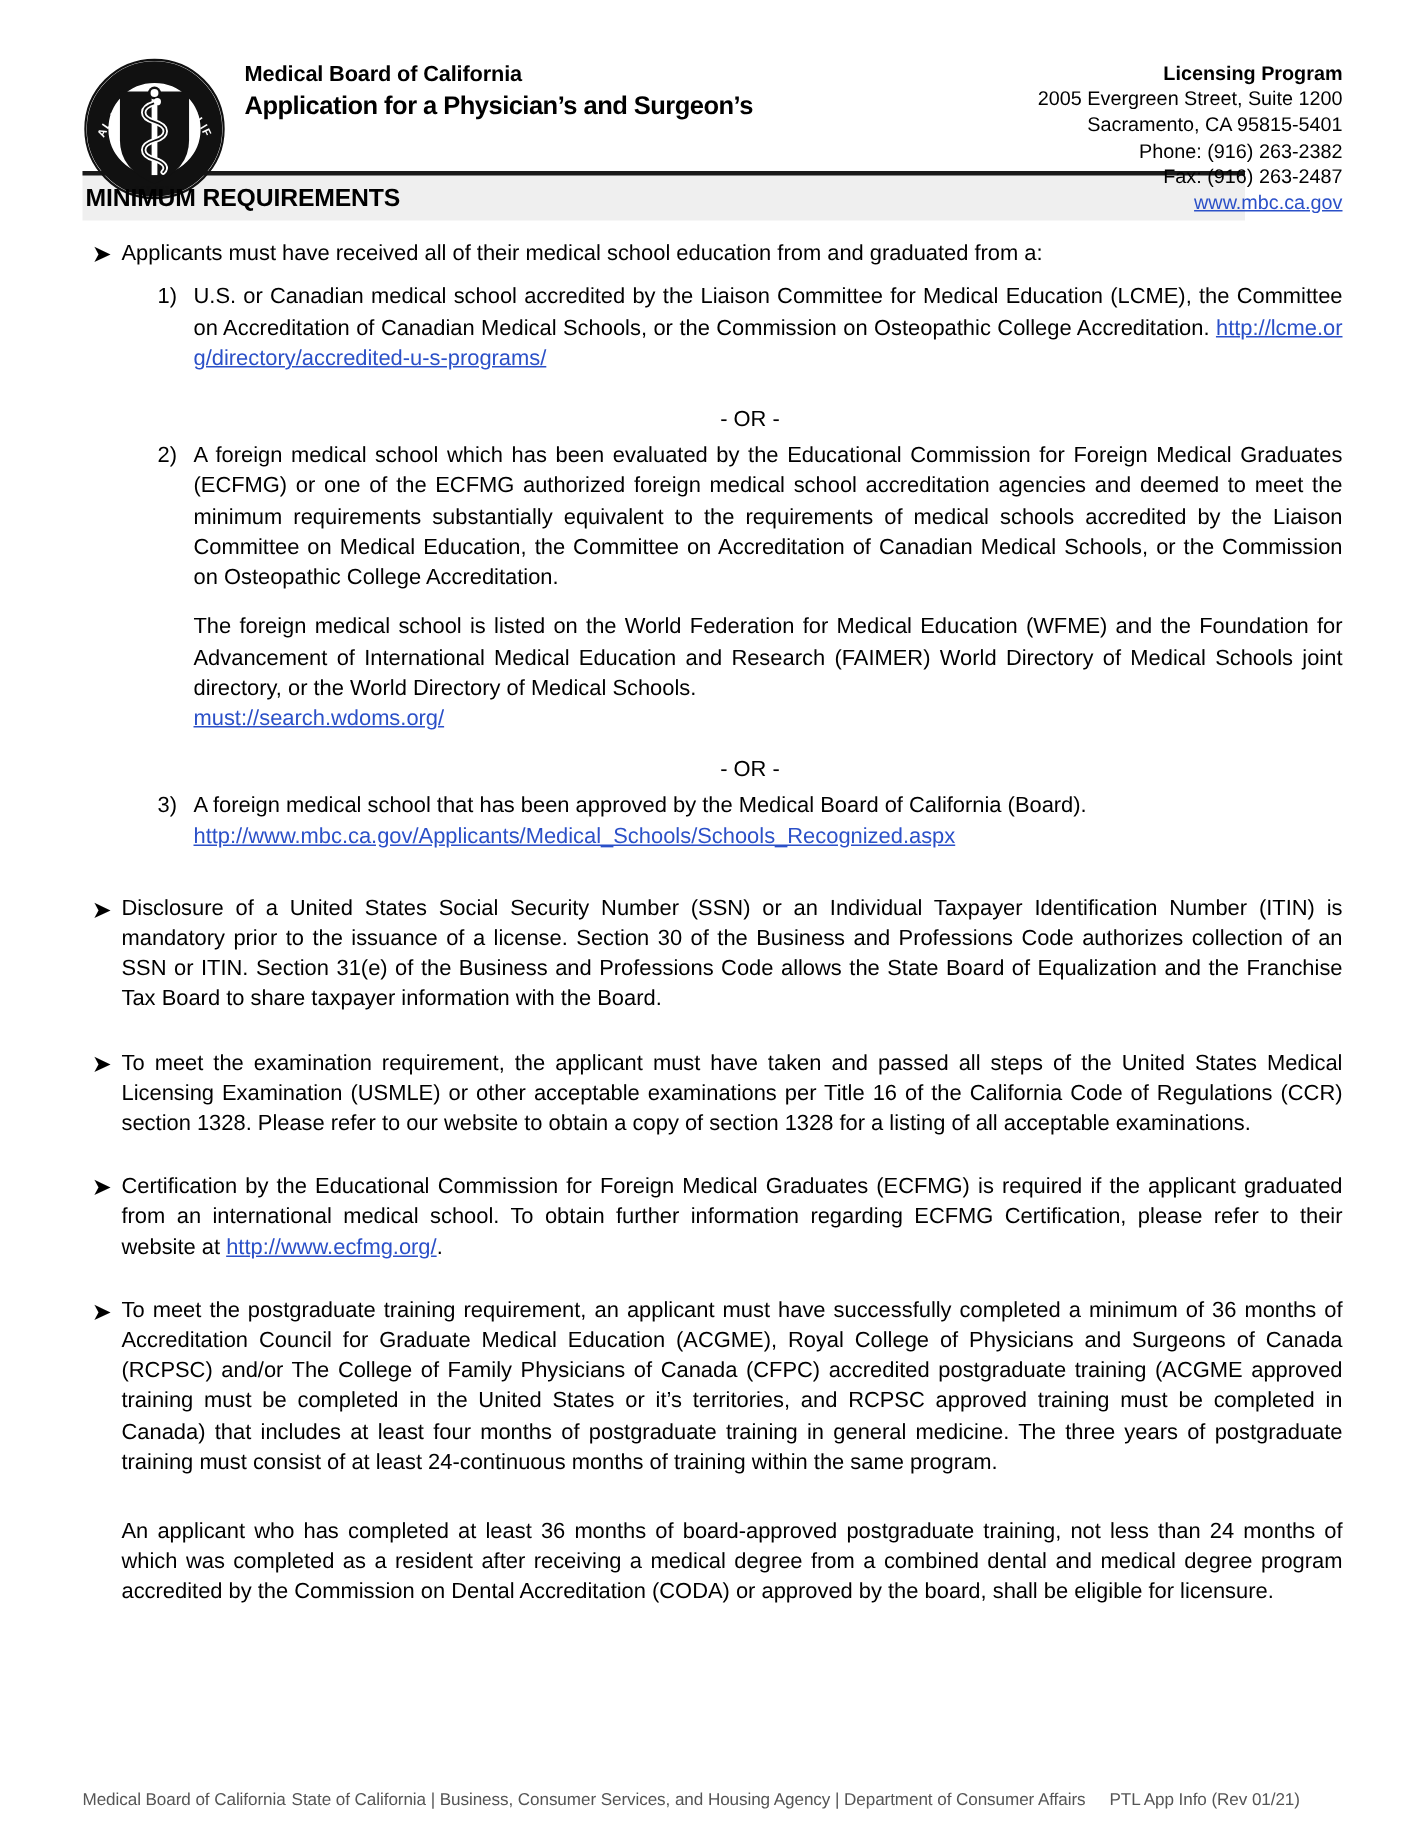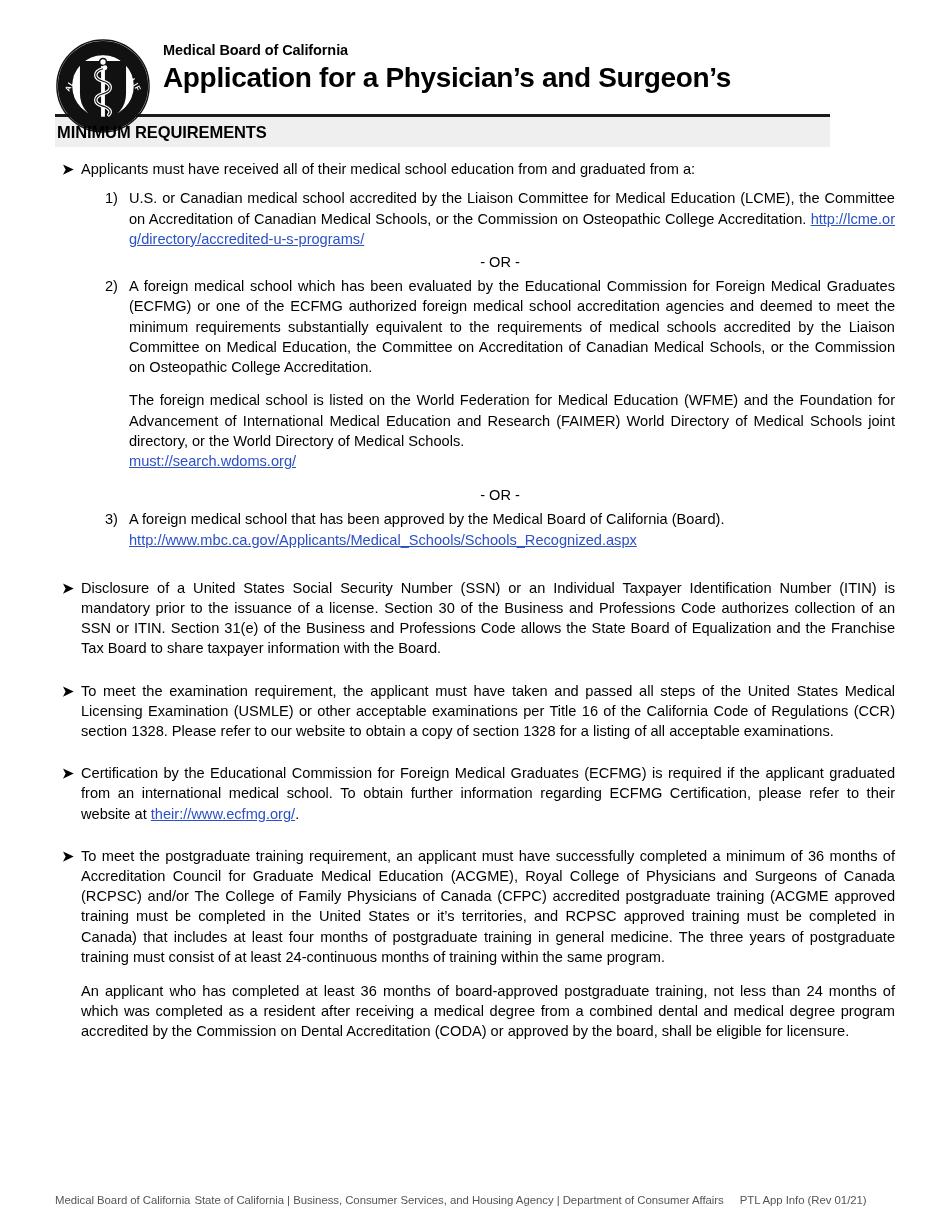--- a/index.html
+++ b/index.html
@@ -48,21 +48,21 @@
     padding-top: 3px;
   }
   .org-name {
     font-size: 14.5px;
     font-weight: bold;
     letter-spacing: -0.1px;
     line-height: 1.25;
     margin-bottom: 2px;
   }
   .doc-title {
-    font-size: 28px;
+    font-size: 17px;
     font-weight: bold;
     line-height: 1.22;
     letter-spacing: -0.35px;
   }
   .contact-block {
     flex: 0 0 auto;
     text-align: right;
     font-size: 13.2px;
     line-height: 1.305;
     padding-top: 2px;
@@ -138,35 +138,35 @@
   .numbody {
     flex: 1 1 auto;
     text-align: justify;
     text-justify: inter-word;
   }
   .numbody .lastline {
     text-align: left;
   }
   .or-sep {
     text-align: center;
-    margin: 3px 0 4px 0;
+    margin: 21px 0 4px 0;
     font-size: 14.6px;
   }
   .subpara {
     margin-top: 13px;
     text-align: justify;
     text-justify: inter-word;
   }
   .link {
     color: #2b50c8;
     text-decoration: underline;
     word-break: break-all;
   }
   .para-follow {
-    margin-top: 14px;
+    margin-top: 26px;
     text-align: justify;
     text-justify: inter-word;
   }
 
   .spacer-lg { height: 28px; }
   .spacer-md { height: 22px; }
 
   
   .footer {
     position: absolute;
@@ -222,20 +222,28 @@
       </svg>
     </div>
 
     <div class="title-block">
       <div class="org-name">Medical Board of California</div>
       <div class="doc-title">
         <div>Application for a Physician’s and Surgeon’s</div>
       </div>
     </div>
 
+    <div class="contact-block">
+      <div class="prog">Licensing Program</div>
+      <div>2005 Evergreen Street, Suite 1200</div>
+      <div>Sacramento, CA 95815-5401</div>
+      <div>Phone: (916) 263-2382</div>
+      <div>Fax: (916) 263-2487</div>
+      <div class="weblink">www.mbc.ca.gov</div>
+    </div>
   </div>
 
   <div class="section-bar">
     <div class="section-title">MINIMUM REQUIREMENTS</div>
   </div>
 
   <div class="content">
 
     <div class="bullet-row">
       <div class="arrow">➤</div>
@@ -290,21 +298,21 @@
     <div class="bullet-row">
       <div class="arrow">➤</div>
       <div class="bullet-text">To meet the examination requirement, the applicant must have taken and passed all steps of the United States Medical Licensing Examination (USMLE) or other acceptable examinations per Title 16 of the California Code of Regulations (CCR) section 1328.  Please refer to our website to obtain a copy of section 1328 for a listing of all acceptable examinations.</div>
     </div>
 
     <div class="spacer-md"></div>
 
     <div class="bullet-row">
       <div class="arrow">➤</div>
       <div class="bullet-text">
-        <span>Certification by the Educational Commission for Foreign Medical Graduates (ECFMG) is required if the applicant graduated from an international medical school.  To obtain further information regarding ECFMG Certification, please refer to their website at </span><a class="link" href="#">their://www.ecfmg.org/</a><span>.</span>
+        <span>Certification by the Educational Commission for Foreign Medical Graduates (ECFMG) is required if the applicant graduated from an international medical school.  To obtain further information regarding ECFMG Certification, please refer to their website at </span><a class="link" href="#">http://www.ecfmg.org/</a><span>.</span>
       </div>
     </div>
 
     <div class="spacer-md"></div>
 
     <div class="bullet-row">
       <div class="arrow">➤</div>
       <div class="bullet-text">
         <span>To meet the postgraduate training requirement, an applicant must have successfully completed a minimum of 36 months of Accreditation Council for Graduate Medical Education (ACGME), Royal College of Physicians and Surgeons of Canada (RCPSC) and/or The College of Family Physicians of Canada (CFPC) accredited postgraduate training (ACGME approved training must be completed in the United States or it’s territories, and RCPSC approved training must be completed in Canada) that includes at least four months of postgraduate training in general medicine.  The three years of postgraduate training must consist of at least 24-continuous months of training within the same program.</span>
         <div class="para-follow">An applicant who has completed at least 36 months of board-approved postgraduate training, not less than 24 months of which was completed as a resident after receiving a medical degree from a combined dental and medical degree program accredited by the Commission on Dental Accreditation (CODA) or approved by the board, shall be eligible for licensure.</div>

